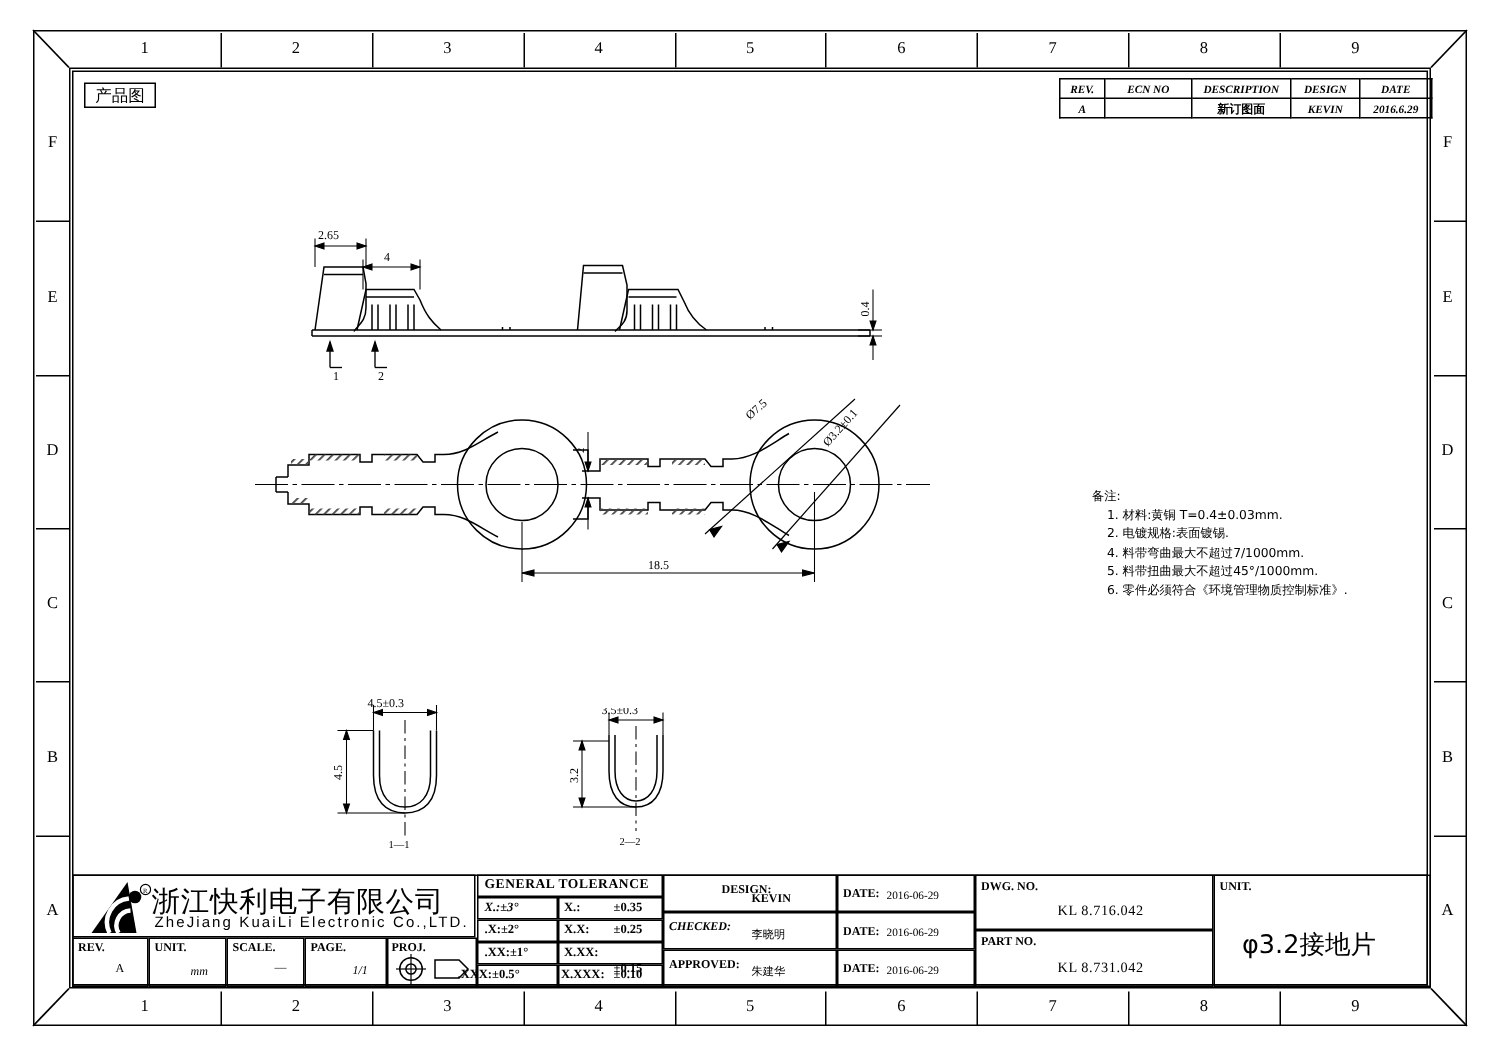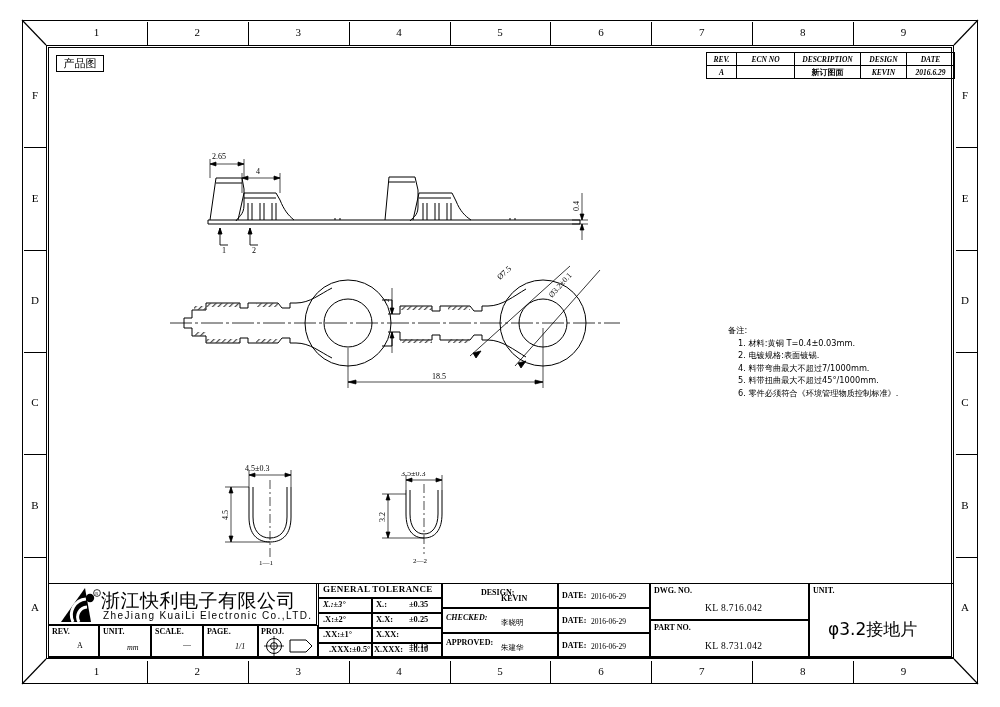--- a/index.html
+++ b/index.html
@@ -547,21 +547,21 @@
     <div class="tol-c" style="left:360px;top:31px;">±0.25</div>
 
     <div class="tb-cell" style="left:269px;top:44px;width:54px;height:15px;"></div>
     <div class="tb-cell" style="left:323px;top:44px;width:70px;height:15px;"></div>
     <div class="tol-c" style="left:274px;top:46px;">.XX:±1°</div>
     <div class="tol-c" style="left:327px;top:46px;">X.XX:</div>
     <div class="tol-c" style="left:360px;top:46px;margin-top:11px;">±0.15</div>
 
     <div class="tb-cell" style="left:269px;top:59px;width:54px;height:15px;"></div>
     <div class="tb-cell" style="left:323px;top:59px;width:70px;height:15px;"></div>
-    <div class="tol-c" style="left:280px;top:61px;">.XXX:±0.5°</div>
+    <div class="tol-c" style="left:256px;top:61px;">.XXX:±0.5°</div>
     <div class="tol-c" style="left:325px;top:61px;">X.XXX:</div>
     <div class="tol-c" style="left:360px;top:61px;">±0.10</div>
 
     <div class="tb-cell" style="left:393px;top:-1px;width:116px;height:25px;"></div>
     <div class="lbl" style="left:397px;top:4px;padding-left:35px;">DESIGN:</div>
     <div class="val" style="left:452px;top:10px;font-weight:bold;">KEVIN</div>
 
     <div class="tb-cell" style="left:393px;top:24px;width:116px;height:25px;"></div>
     <div class="lbl" style="left:397px;top:29px;font-style:italic;">CHECKED:</div>
     <div class="cnval" style="left:452px;top:34px;">李晓明</div>

